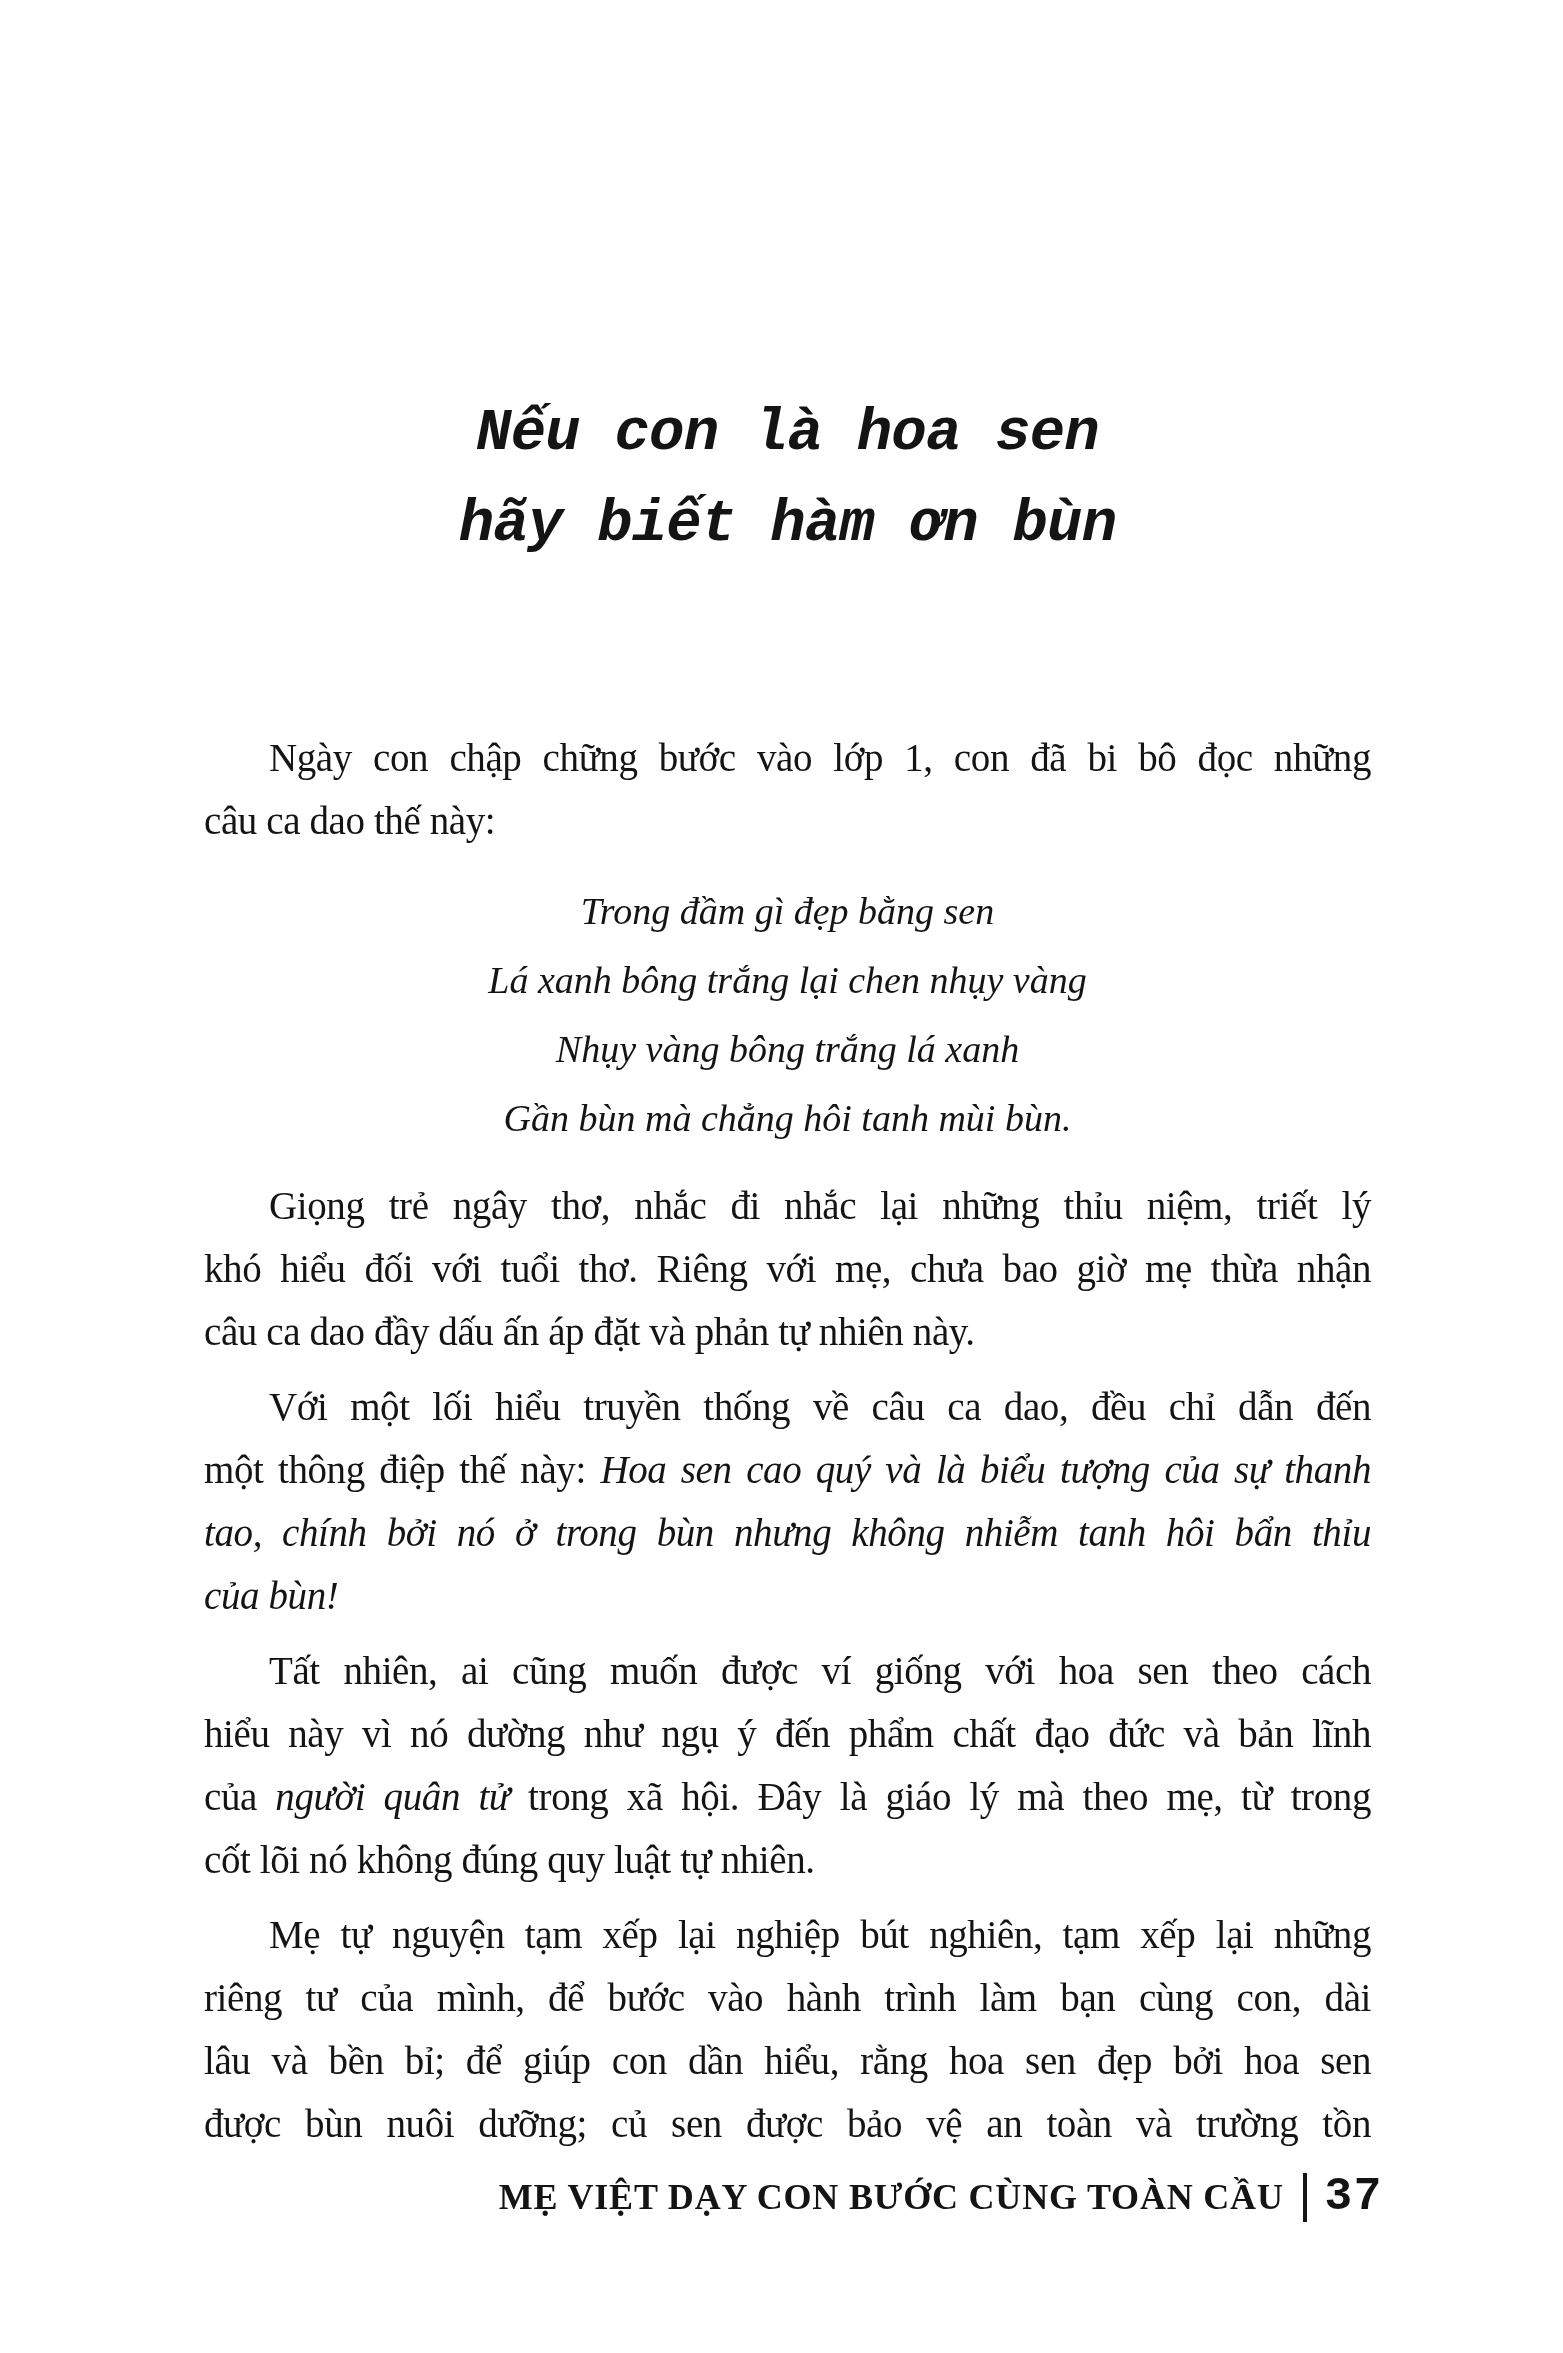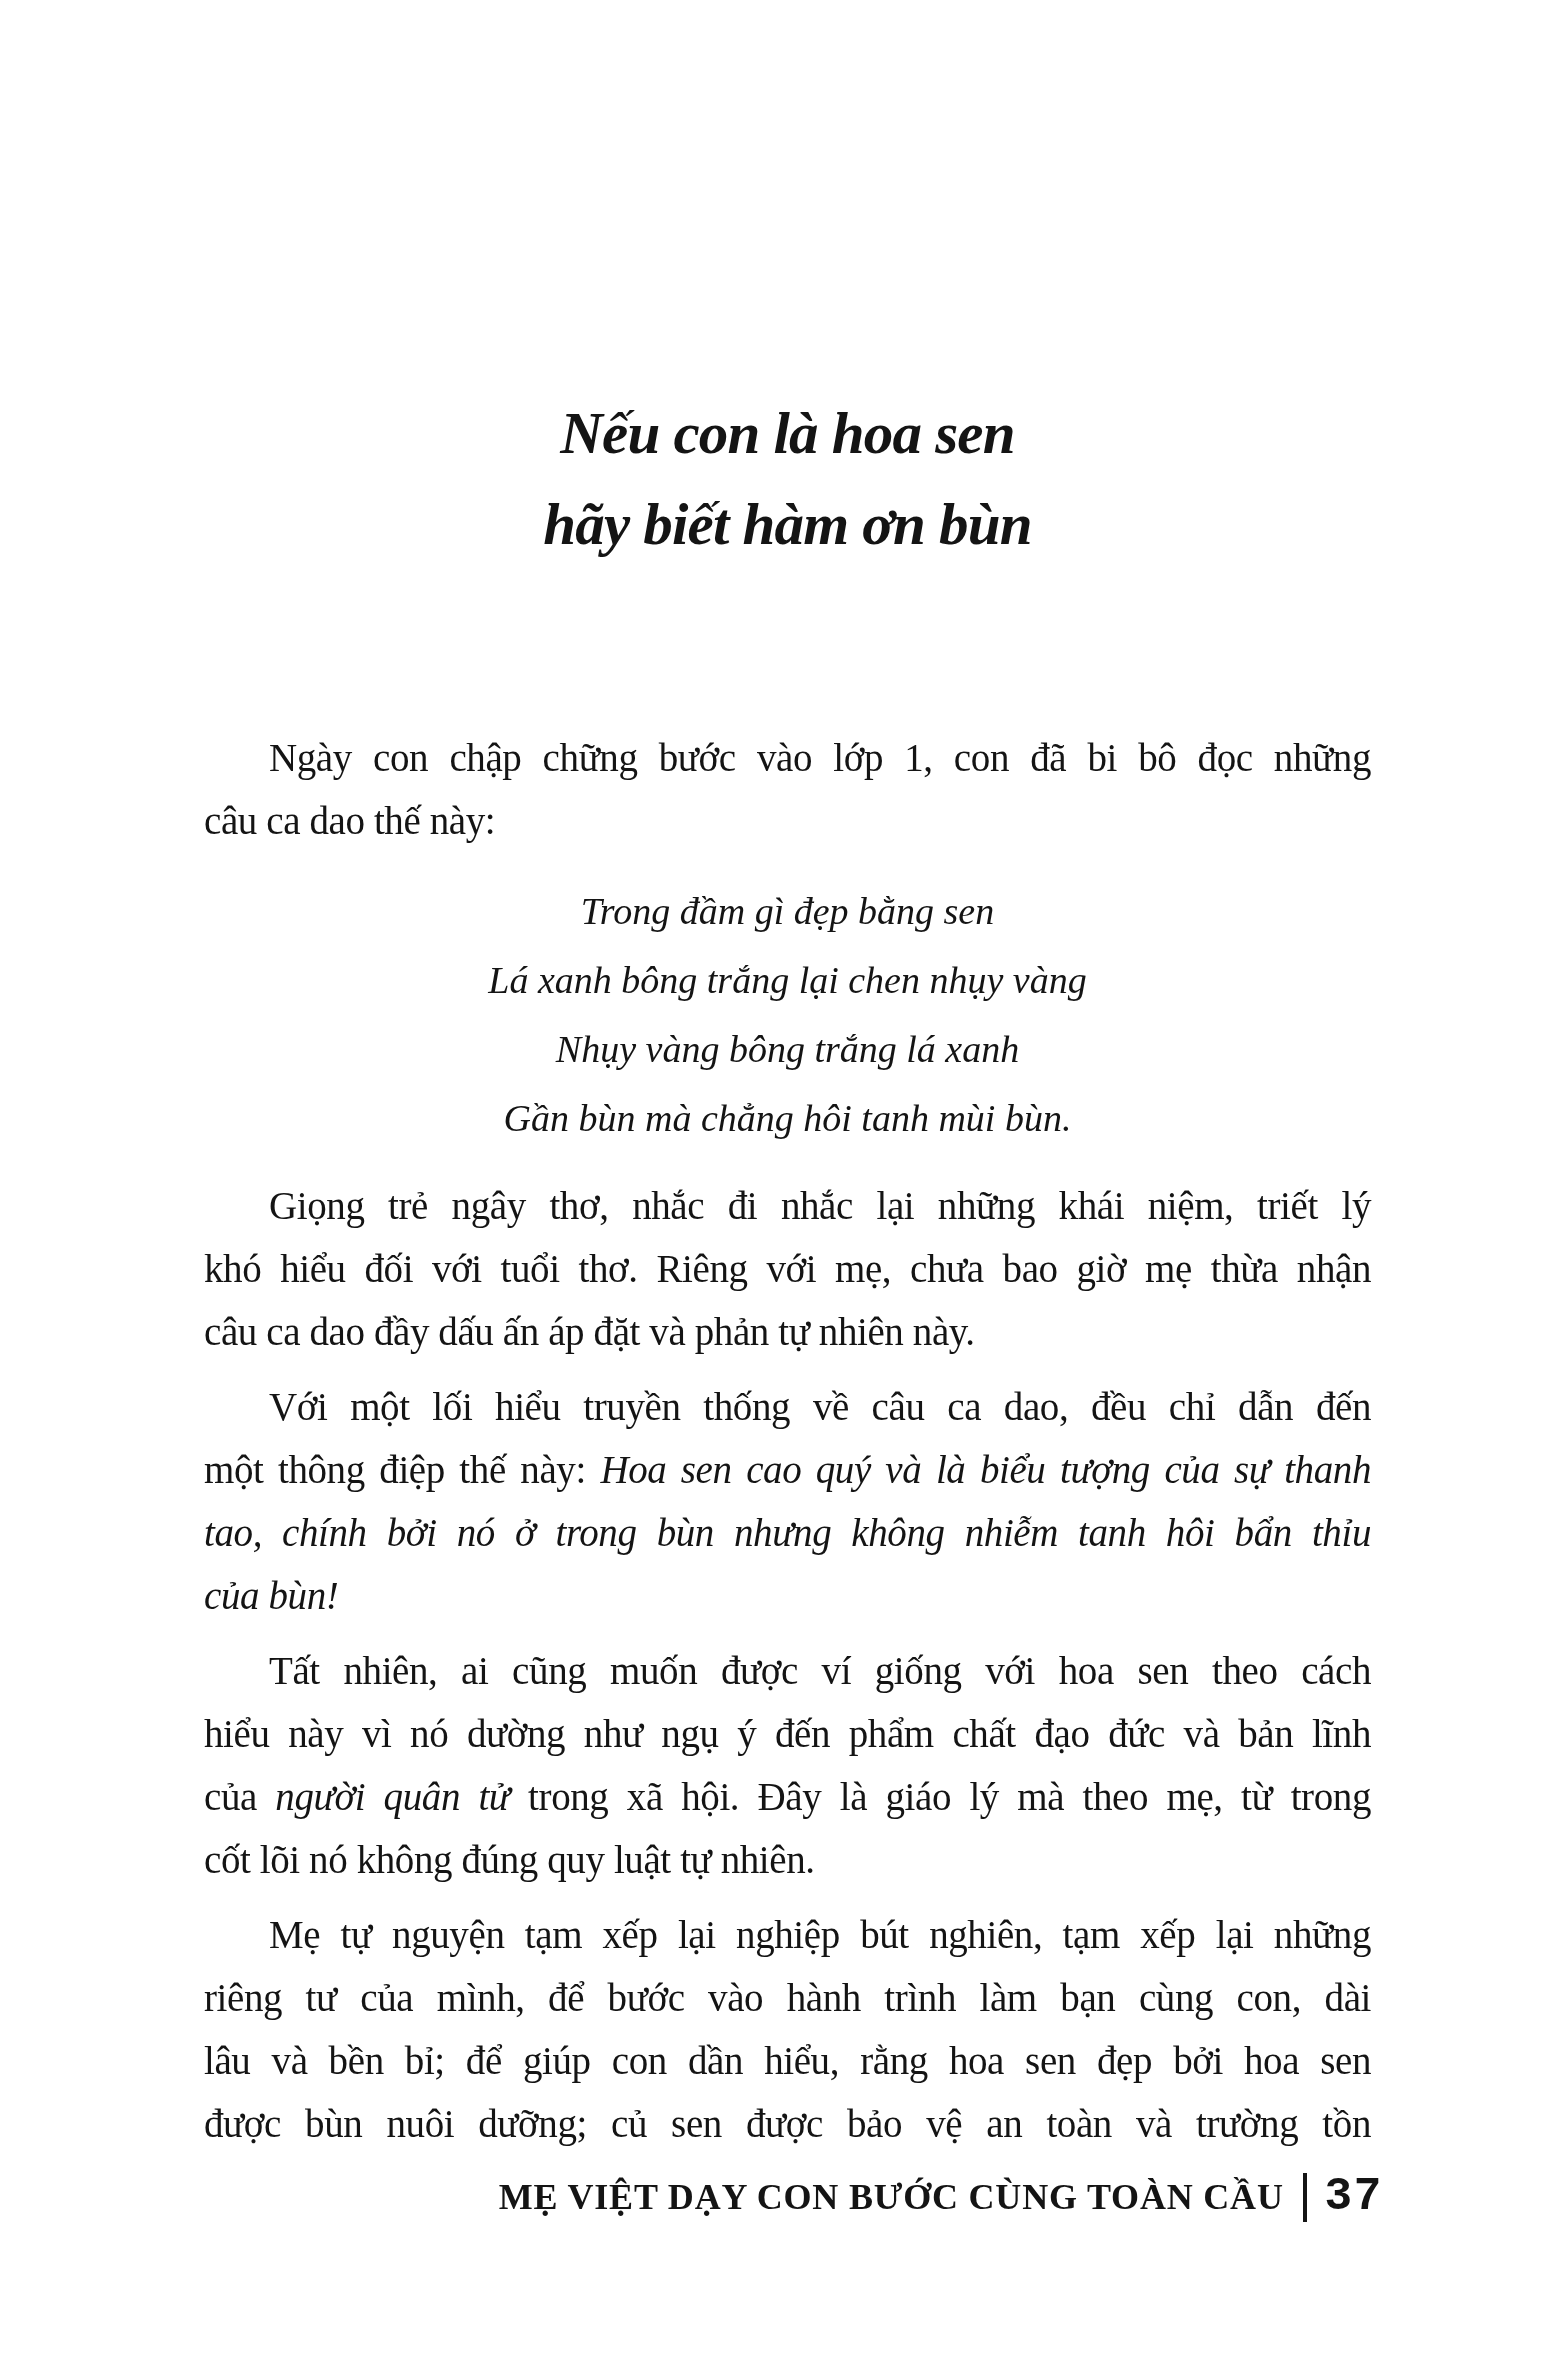--- a/index.html
+++ b/index.html
@@ -23,20 +23,21 @@
     width: 1191px;
   }
   .chapter-title {
     margin: 388px 0 0 0;
     text-align: center;
     font-style: italic;
     font-weight: bold;
     font-size: 59px;
     line-height: 91px;
     letter-spacing: -0.8px;
+    font-family: Liberation Mono, monospace;
   }
   .title-line { display: block; }
   .body-text { margin-top: 156px; }
   .prose { margin: 12px; }
   .prose-line {
     font-size: 39px;
     line-height: 63px;
     letter-spacing: -0.4px;
   }
   .prose-line.justify {
@@ -95,21 +96,21 @@
           <div class="prose-line justify indent"><span>Ngày con chập chững bước vào lớp 1, con đã bi bô đọc những</span></div>
           <div class="prose-line"><span>câu ca dao thế này:</span></div>
         </div>
         <div class="poem">
           <div class="poem-line"><span class="em">Trong đầm gì đẹp bằng sen</span></div>
           <div class="poem-line"><span class="em">Lá xanh bông trắng lại chen nhụy vàng</span></div>
           <div class="poem-line"><span class="em">Nhụy vàng bông trắng lá xanh</span></div>
           <div class="poem-line"><span class="em">Gần bùn mà chẳng hôi tanh mùi bùn.</span></div>
         </div>
         <div class="prose">
-          <div class="prose-line justify indent"><span>Giọng trẻ ngây thơ, nhắc đi nhắc lại những khái niệm, triết lý</span></div>
+          <div class="prose-line justify indent"><span>Giọng trẻ ngây thơ, nhắc đi nhắc lại những thỉu niệm, triết lý</span></div>
           <div class="prose-line justify"><span>khó hiểu đối với tuổi thơ. Riêng với mẹ, chưa bao giờ mẹ thừa nhận</span></div>
           <div class="prose-line"><span>câu ca dao đầy dấu ấn áp đặt và phản tự nhiên này.</span></div>
         </div>
         <div class="prose">
           <div class="prose-line justify indent"><span>Với một lối hiểu truyền thống về câu ca dao, đều chỉ dẫn đến</span></div>
           <div class="prose-line justify"><span>một thông điệp thế này: </span><span class="em">Hoa sen cao quý và là biểu tượng của sự thanh</span></div>
           <div class="prose-line justify"><span class="em">tao, chính bởi nó ở trong bùn nhưng không nhiễm tanh hôi bẩn thỉu</span></div>
           <div class="prose-line"><span class="em">của bùn!</span></div>
         </div>
         <div class="prose">

